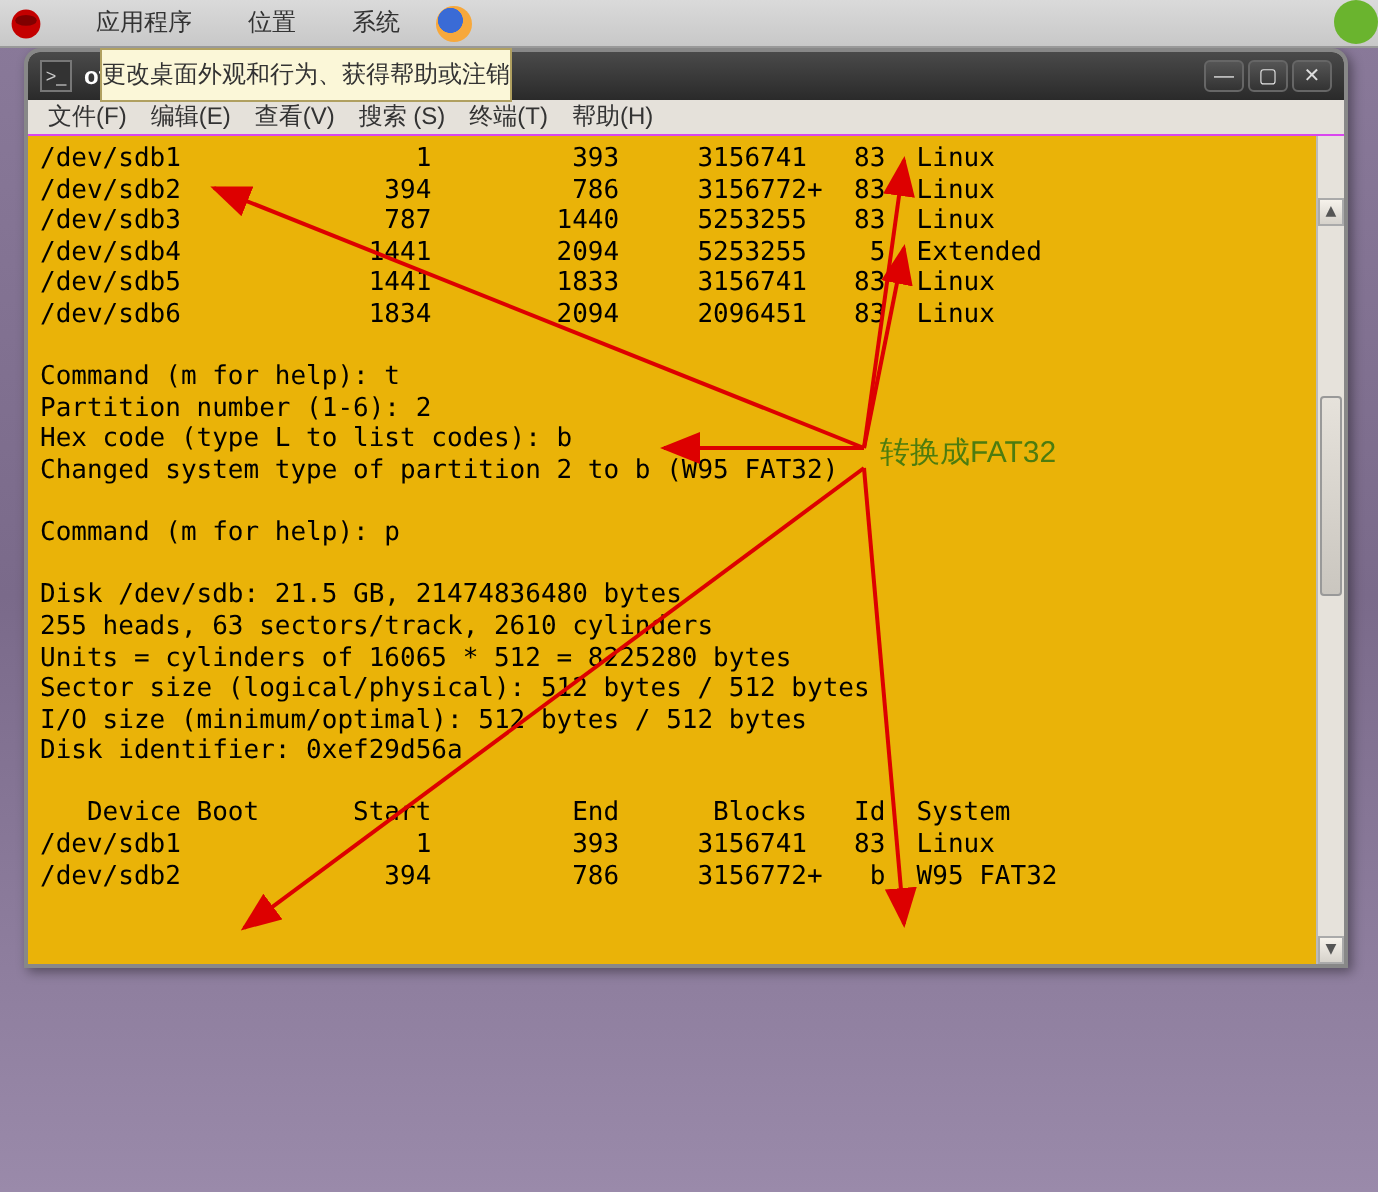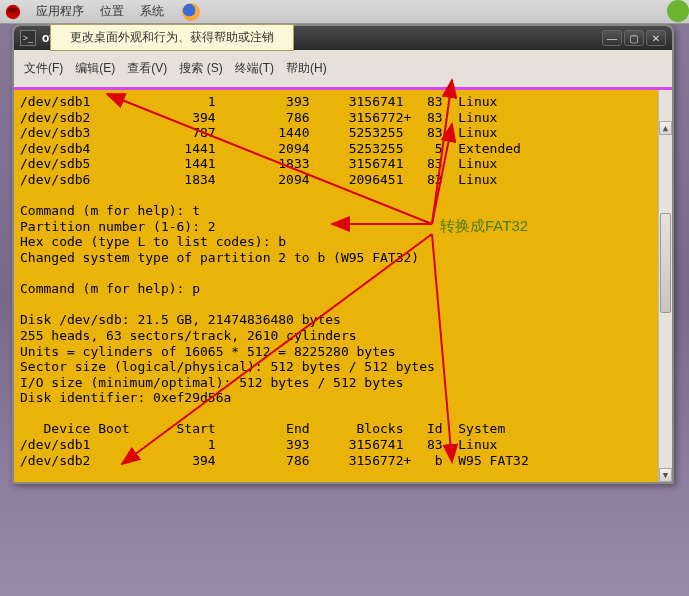--- a/index.html
+++ b/index.html
@@ -24,33 +24,34 @@
   }
   .rh-logo {
     width: 18px; height: 18px;
     display: flex; align-items: center; justify-content: center;
     margin-right: 6px;
   }
   .top-panel .menu-item {
     padding: 2px 8px;
     color: #333;
     cursor: pointer;
+    margin-left: 12px;
   }
   .ff-icon {
     width: 18px; height: 18px; margin-left: 10px;
     background: radial-gradient(circle at 40% 40%, #3a6bd6 40%, #f7a83b 42%);
     border-radius: 50%;
   }
   .tooltip {
     position: absolute;
     top: 24px;
     left: 50px;
     background: #fbf7d8;
     border: 1px solid #b0a060;
-    padding: 4px 19px;
+    padding: 4px 0;
     font-size: 12px;
     color: #333;
     z-index: 3;
     white-space: nowrap;
   }
   .term-window {
     position: absolute;
     top: 24px; left: 12px;
     width: 662px; height: 460px;
     background: #e0dcd5;
@@ -87,25 +88,25 @@
     background: linear-gradient(#555,#333);
     border: 1px solid #666;
     border-radius: 3px;
     color: #ddd;
     font-size: 10px;
     display: flex; align-items: center; justify-content: center;
     cursor: pointer;
   }
   .menubar {
     background: #e5e1da;
-    height: 40px;
+    height: 18px;
     display: flex;
     align-items: center;
     padding: 0 4px;
-    border-bottom: 3px solid #d946ef;
+    border-bottom: 1px solid #d946ef;
   }
   .menubar .mitem { padding: 2px 6px; color: #333; cursor: pointer; font-size: 12px;}
   .term-body {
     background: #eab308;
     flex: 1;
     font-family: "DejaVu Sans Mono","Courier New",monospace;
     font-size: 13px;
     color: #000;
     padding: 4px 6px;
     overflow: hidden;

